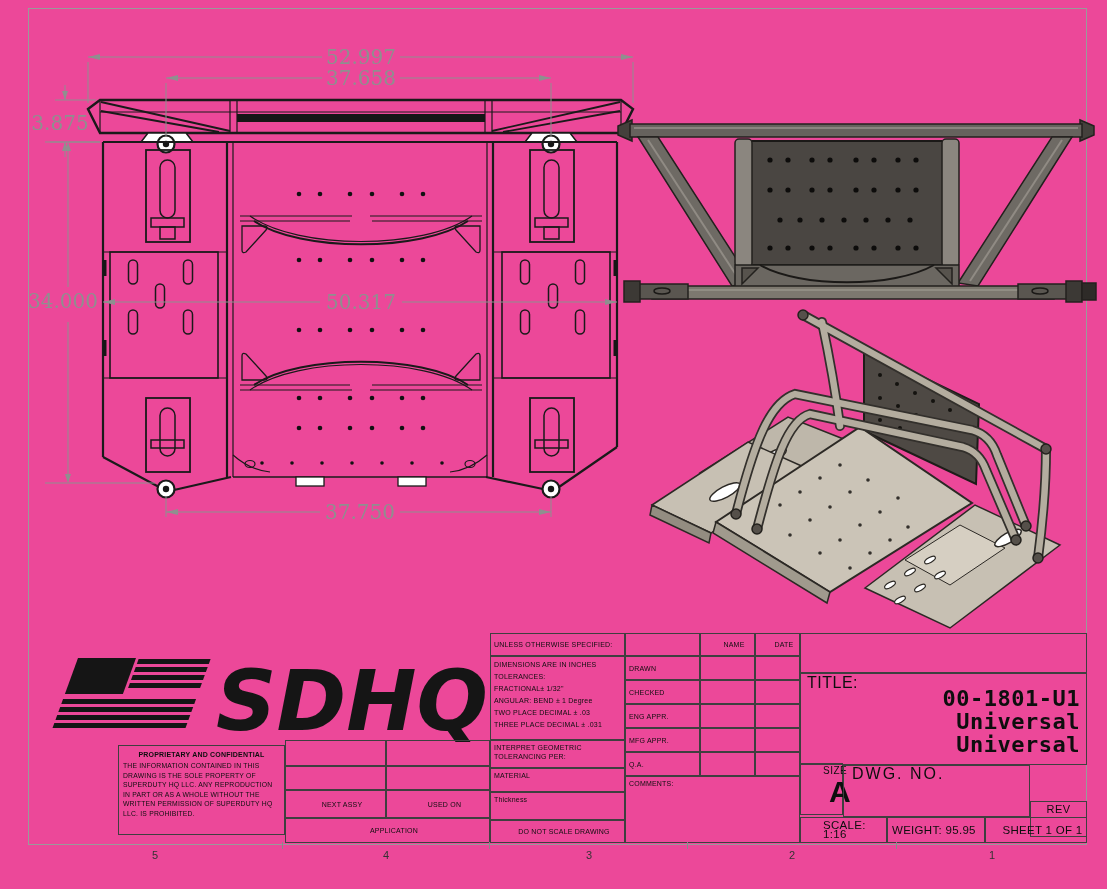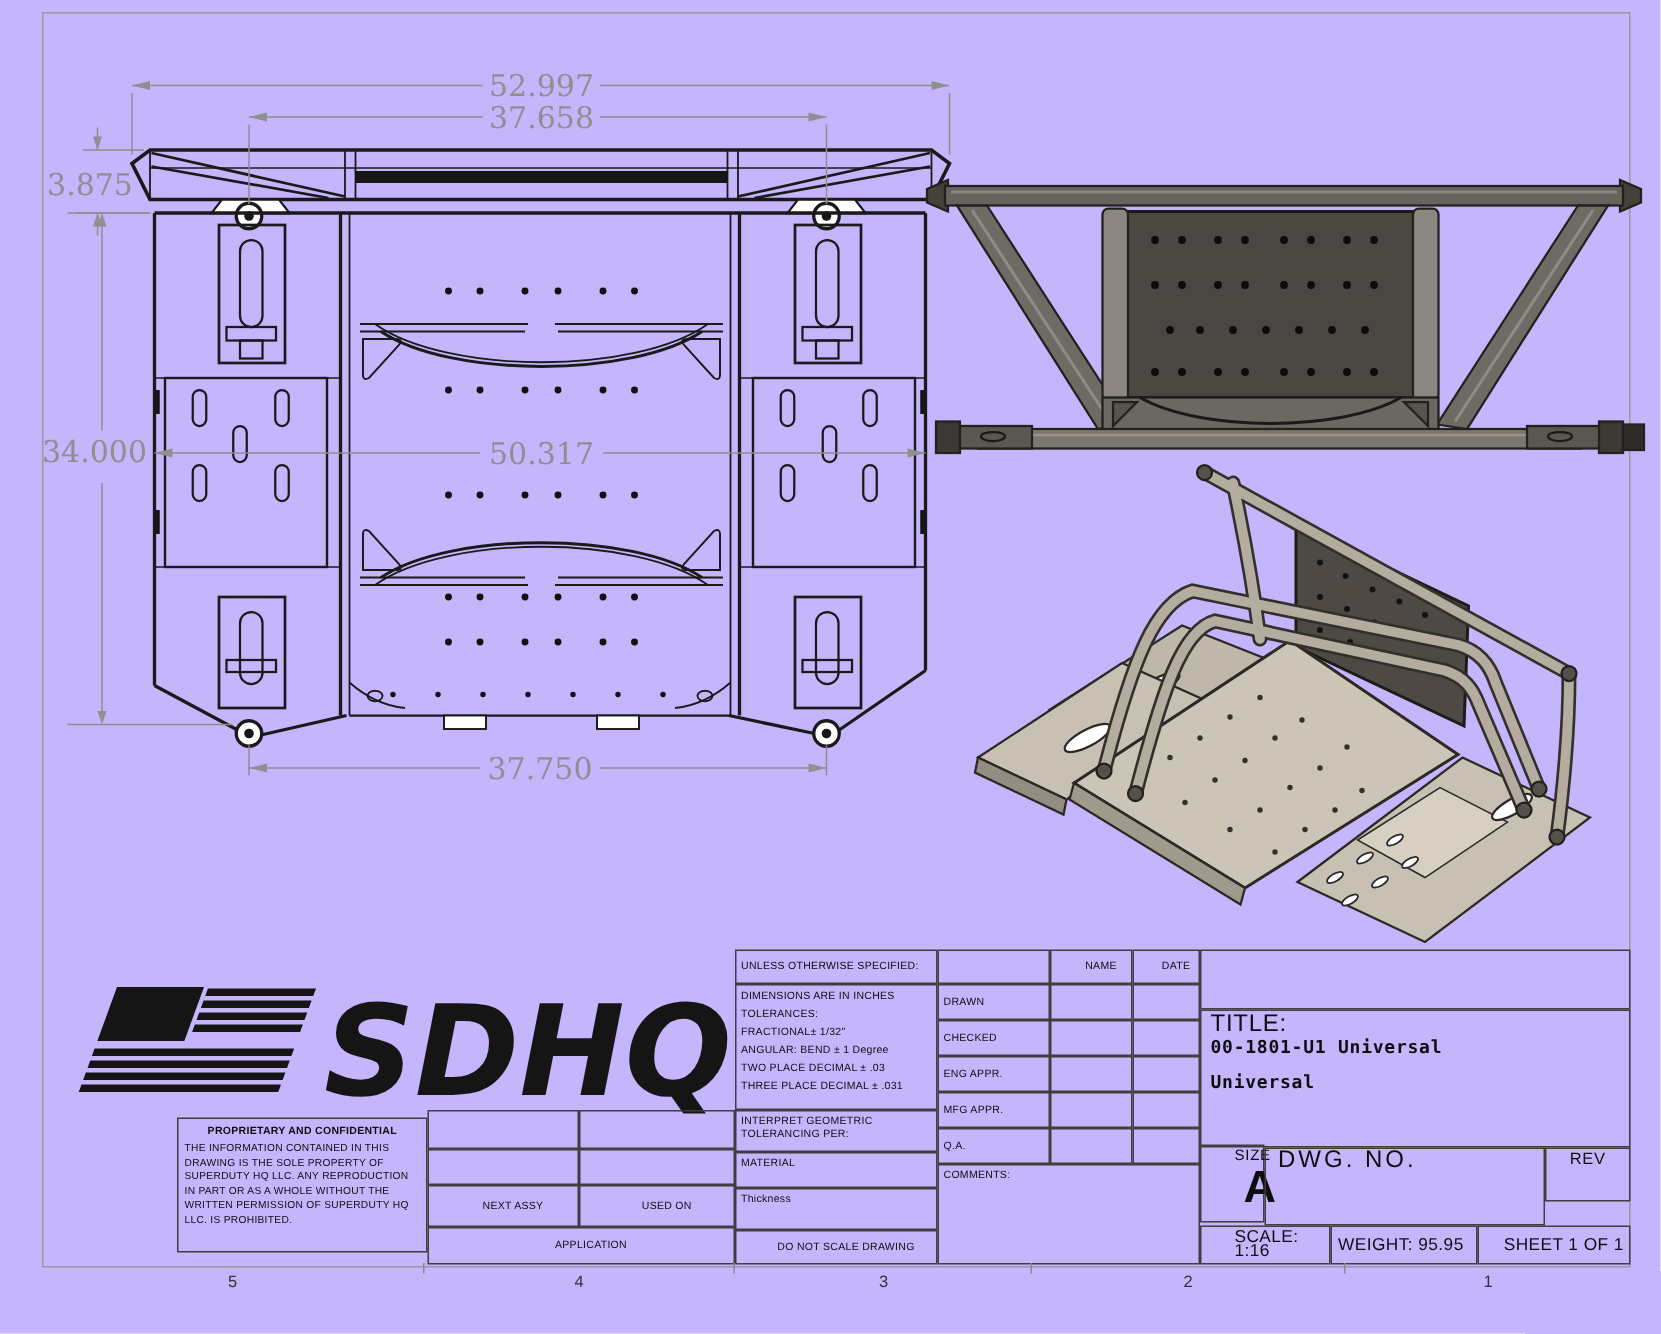--- a/index.html
+++ b/index.html
@@ -1,30 +1,30 @@
 <!DOCTYPE html>
 <html><head>
 <meta charset="utf-8">
 <style>
   html,body{margin:0;padding:0;background:#ffffff;}
-  .sheet{position:relative;width:1107px;height:889px;background:#c4b5fd;overflow:hidden;
+  .sheet{position:relative;width:1107px;height:889px;background:#ec4899;overflow:hidden;
          font-family:"Liberation Sans",sans-serif;color:#111;}
   .border-frame{position:absolute;left:28px;top:8px;width:1059px;height:837px;
                 border:1px solid #9a9a9a;box-sizing:border-box;}
   .art{position:absolute;left:0;top:0;width:1107px;height:889px;}
   .cell{position:absolute;box-sizing:border-box;border:1px solid #3f3f3f;background:transparent;
         font-size:7px;line-height:9px;color:#0e0e0e;letter-spacing:.2px;}
   .cell.pad{padding:2px 3px;}
   .center{display:flex;align-items:center;justify-content:center;text-align:center;padding-left:13px;}
   .tol-line{white-space:nowrap;line-height:12px;}
   .prop-title{font-weight:bold;text-align:center;font-size:7px;margin:4px 2px 2px 2px;}
   .prop-body{font-size:6.8px;line-height:9.6px;margin:0 4px;}
   .title-label{font-size:16px;letter-spacing:.5px;}
-  .title-line{text-align:left;font-family:"DejaVu Sans Mono",monospace;font-weight:bold;
-              font-size:12px;line-height:23px;letter-spacing:.5px;}
+  .title-line{text-align:right;font-family:"DejaVu Sans Mono",monospace;font-weight:bold;
+              font-size:22px;line-height:23px;letter-spacing:.5px;}
   .mini-label{font-size:10px;letter-spacing:.5px;}
   .size-A{font-size:30px;font-weight:bold;line-height:30px;margin:2px 0 0 6px;}
   .scale-txt{font-size:11.5px;letter-spacing:.3px;}
   .zone-num{position:absolute;width:30px;text-align:center;font-size:11px;color:#333;}
   .zone-tick{position:absolute;width:1px;height:7px;background:#8a8a8a;}
   .logo-wrap{position:absolute;left:48px;top:648px;width:440px;height:98px;}
 </style>
 </head>
 <body>
 
@@ -420,21 +420,21 @@
     <div class="title-line">00-1801-U1 Universal</div>
     <div class="title-line">Universal</div>
   </div>
   <div class="cell" style="left:800px;top:763px;width:43px;height:52px;padding:2px 0 0 22px;">
     <div class="mini-label">SIZE</div>
     <div class="size-A">A</div>
   </div>
   <div class="cell" style="left:843px;top:765px;width:187px;height:52px;padding:3px 0 0 8px;">
     <div class="mini-label" style="font-size:16px;letter-spacing:2px;">DWG. NO.</div>
   </div>
-  <div class="cell" style="left:1030px;top:765px;width:57px;height:36px;padding:3px 0 0 0;text-align:center;">
+  <div class="cell" style="left:1030px;top:801px;width:57px;height:36px;padding:3px 0 0 0;text-align:center;">
     <div class="mini-label" style="font-size:11px;">REV</div>
   </div>
   <div class="cell scale-txt" style="left:800px;top:817px;width:87px;height:26px;display:flex;align-items:center;padding-left:22px;">SCALE: 1:16</div>
   <div class="cell scale-txt" style="left:887px;top:817px;width:98px;height:26px;display:flex;align-items:center;padding-left:4px;">WEIGHT: 95.95</div>
   <div class="cell scale-txt center" style="left:985px;top:817px;width:102px;height:26px;">SHEET 1 OF 1</div>
 
   <div class="zone-tick" style="left:282px;top:842px;"></div>
   <div class="zone-tick" style="left:489px;top:842px;"></div>
   <div class="zone-tick" style="left:687px;top:842px;"></div>
   <div class="zone-tick" style="left:896px;top:842px;"></div>

